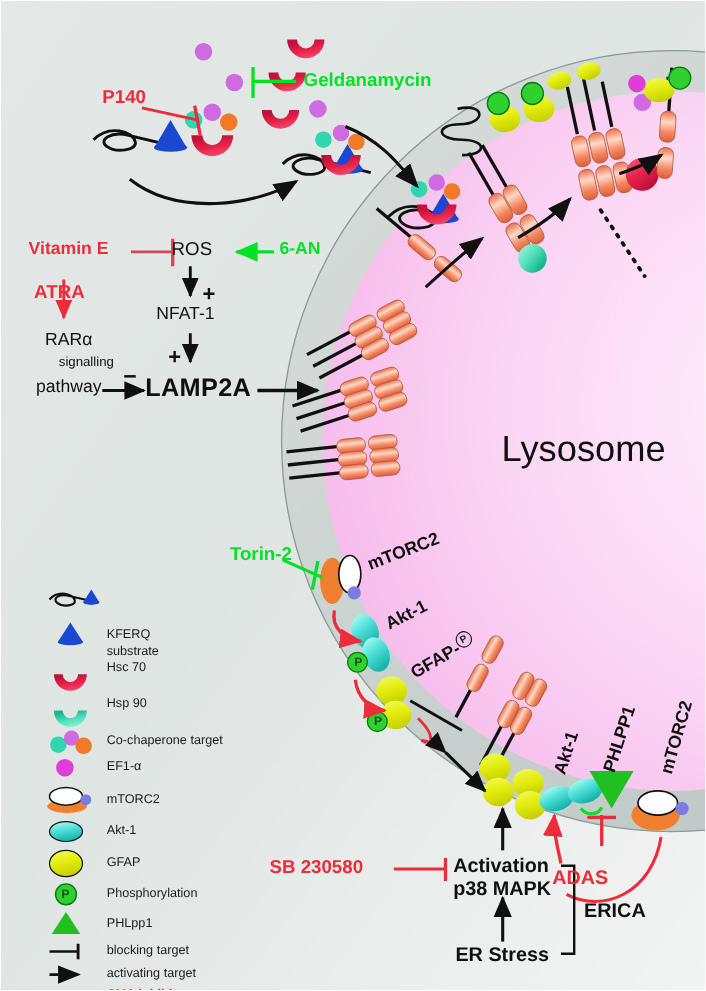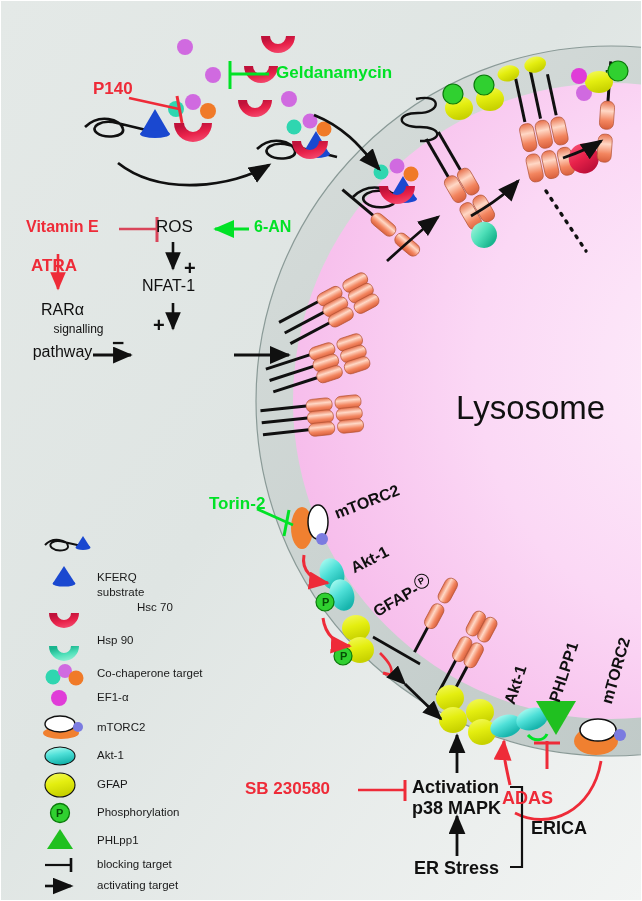--- a/index.html
+++ b/index.html
@@ -388,20 +388,21 @@
 <div class="lbl blk" style="left:141px;top:276px;font-size:16px;">NFAT-1</div>
 
 <div class="lbl blk bold" style="left:152px;top:313px;font-size:20px;">+</div>
 
 <div class="lbl blk" style="left:24px;top:300px;font-size:16px;text-align:center;width:75px;">RARα</div>
 <div class="lbl blk" style="left:35px;top:321px;font-size:12px;text-align:center;width:85px;">signalling</div>
 <div class="lbl blk" style="left:19px;top:342px;font-size:16px;text-align:center;width:85px;">pathway</div>
 
 <div class="lbl blk bold" style="left:111px;top:330px;font-size:21px;">−</div>
 
+<div class="lbl blk bold" style="left:131px;top:338px;font-size:23px;letter-spacing:0.3px;">LAMP2A</div>
 
 <div class="lbl blk" style="left:455px;top:388px;font-size:33px;">Lysosome</div>
 
 <div class="lbl green bold" style="left:208px;top:493px;font-size:17px;">Torin-2</div>
 
 <div class="lbl blk bold" style="left:331px;top:505px;font-size:16px;transform:rotate(-21deg);transform-origin:left top;">mTORC2</div>
 
 <div class="lbl blk bold" style="left:347px;top:560px;font-size:16px;transform:rotate(-27deg);transform-origin:left top;">Akt-1</div>
 
 <div class="lbl blk bold" style="left:368px;top:602px;font-size:16px;transform:rotate(-30deg);transform-origin:left top;">
@@ -436,21 +437,21 @@
   <circle cx="452" cy="93" r="10" fill="#30d030" stroke="#0a7a0a" stroke-width="1.2"></circle>
   <ellipse cx="489" cy="98" rx="14" ry="12" fill="url(#gfapGrad)"></ellipse>
   <circle cx="483" cy="84" r="10" fill="#30d030" stroke="#0a7a0a" stroke-width="1.2"></circle>
   <ellipse cx="598" cy="81" rx="14" ry="11" fill="url(#gfapGrad)"></ellipse>
   <circle cx="578" cy="75" r="8" fill="#e03cd8"></circle>
   <circle cx="617" cy="70" r="10" fill="#30d030" stroke="#0a7a0a" stroke-width="1.2"></circle>
 </svg>
 
 <div class="legend-text" style="position:absolute;left:96px;top:541px;margin-top:44px;">substrate</div>
 <div class="legend-text" style="position:absolute;left:96px;top:570px;">KFERQ</div>
-<div class="legend-text" style="position:absolute;left:96px;top:600px;margin-left:40px;">Hsc 70</div>
+<div class="legend-text" style="position:absolute;left:96px;top:600px;">Hsc 70</div>
 <div class="legend-text" style="position:absolute;left:96px;top:633px;">Hsp 90</div>
 <div class="legend-text" style="position:absolute;left:96px;top:666px;">Co-chaperone target</div>
 <div class="legend-text" style="position:absolute;left:96px;top:690px;">EF1-α</div>
 <div class="legend-text" style="position:absolute;left:96px;top:720px;">mTORC2</div>
 <div class="legend-text" style="position:absolute;left:96px;top:748px;">Akt-1</div>
 <div class="legend-text" style="position:absolute;left:96px;top:777px;">GFAP</div>
 <div class="legend-text" style="position:absolute;left:96px;top:805px;">Phosphorylation</div>
 <div class="legend-text" style="position:absolute;left:96px;top:833px;">PHLpp1</div>
 <div class="legend-text" style="position:absolute;left:96px;top:857px;">blocking target</div>
 <div class="legend-text" style="position:absolute;left:96px;top:878px;">activating target</div>

